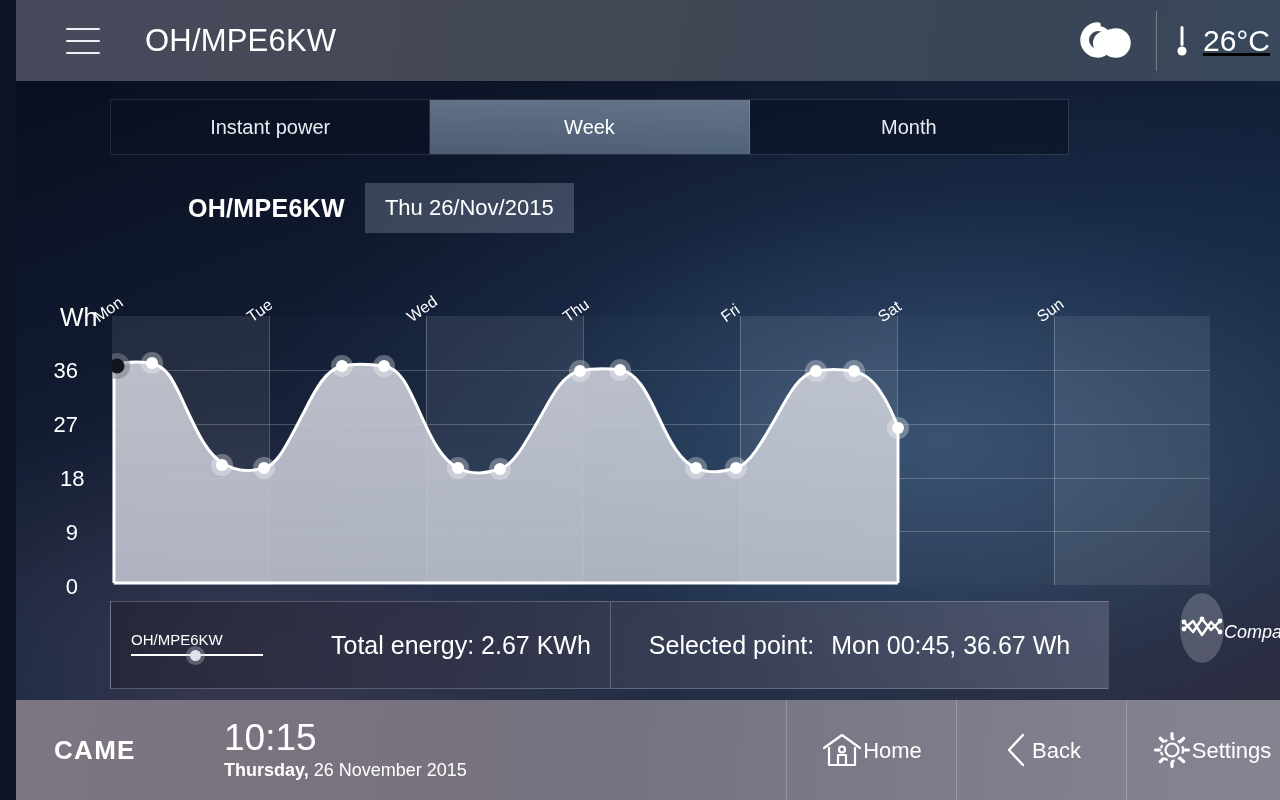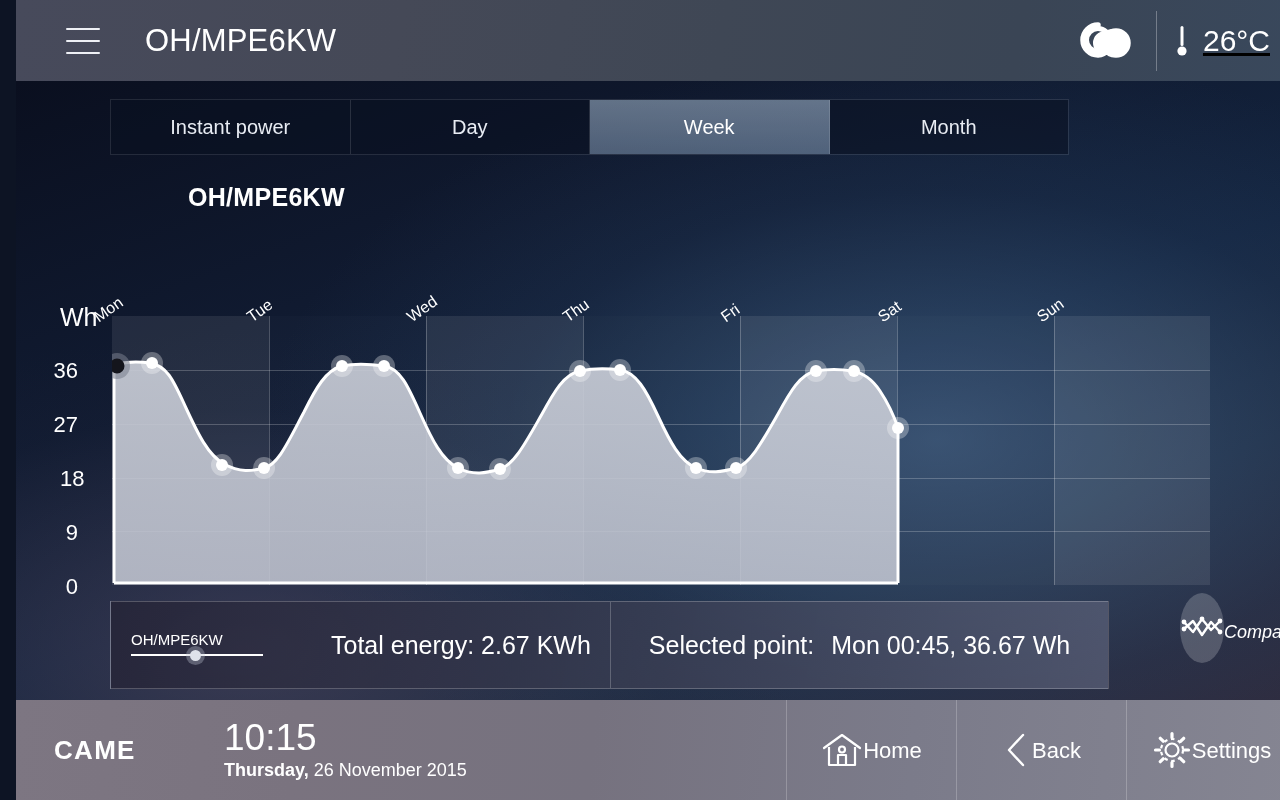--- a/index.html
+++ b/index.html
@@ -189,27 +189,27 @@
         </svg>
         <span class="temp-text">26°C</span>
       </div>
     </div>
   </div>
 
   <div class="body-bg"></div>
 
   <div class="tabs">
     <div class="tab">Instant power</div>
-    <div class="tab">Day</div>
     <div class="tab active">Week</div>
     <div class="tab">Month</div>
   </div>
 
   <div class="device-row">
     <div class="device-name">OH/MPE6KW</div>
+    <div class="date-chip">Thu 26/Nov/2015</div>
   </div>
 
   <div class="chart-zone">
     <div class="y-unit">Wh</div>
 
     <div class="y-tick" style="left:0px; top:358px;">36</div>
     <div class="y-tick" style="left:0px; top:412px;">27</div>
     <div class="y-tick" style="left:0px; top:466px;padding-left:44px;">18</div>
     <div class="y-tick" style="left:0px; top:520px;">9</div>
     <div class="y-tick" style="left:0px; top:574px;">0</div>

